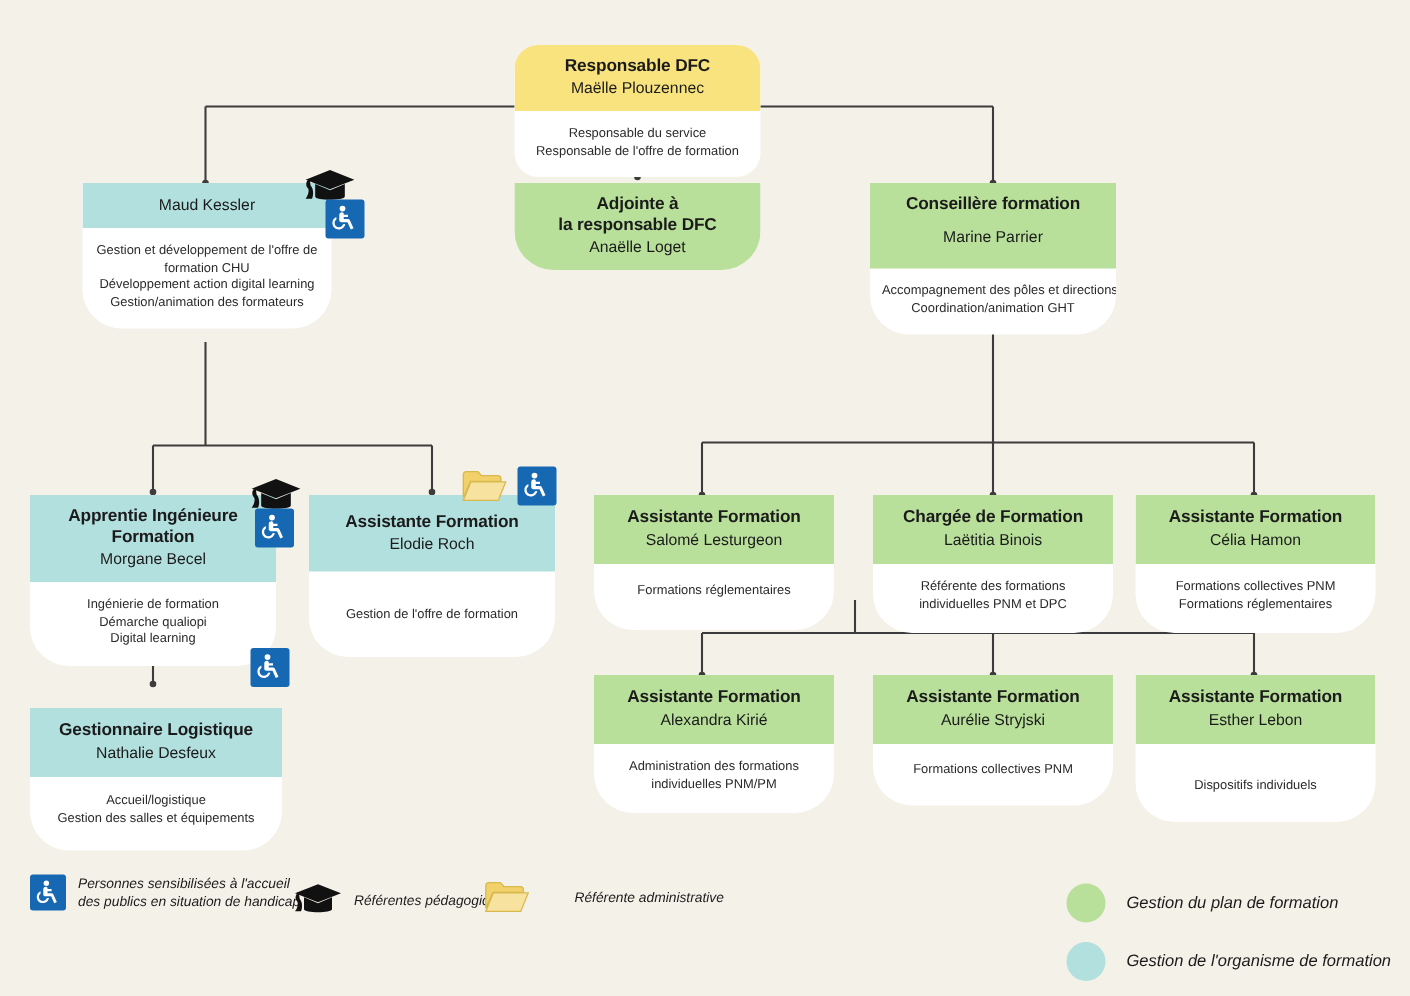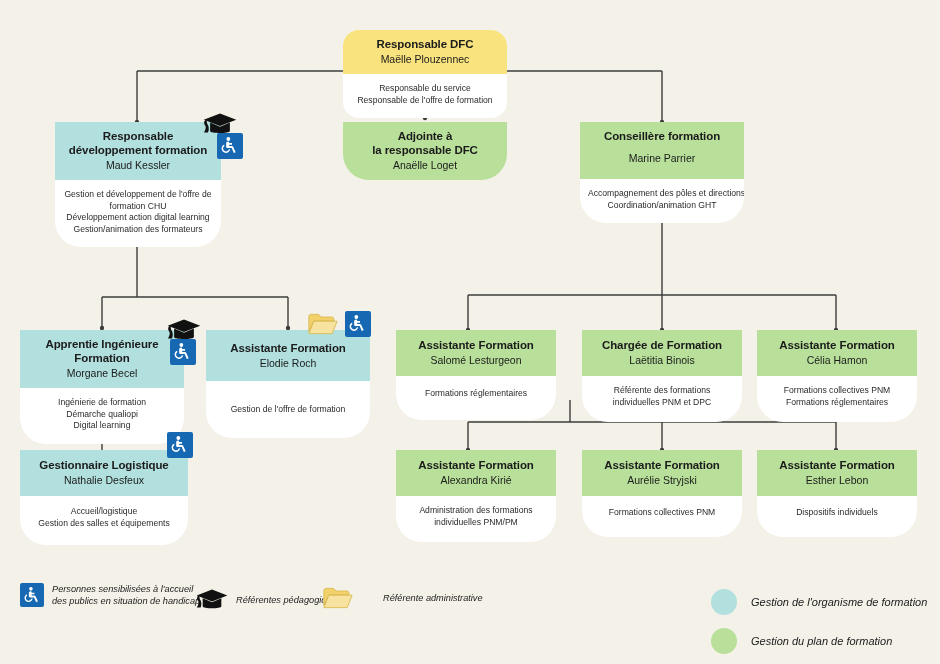--- a/index.html
+++ b/index.html
@@ -127,24 +127,20 @@
       <div class="person">Maëlle Plouzennec</div>
     </div>
     <div class="body">
       <div>Responsable du service</div>
       <div>Responsable de l'offre de formation</div>
     </div>
   </div>
 
   <div class="node" style="left:55px;top:122px;width:166px;">
     <div class="head teal">
-      <div class="title">
-        <span>Responsable</span><br>
-        <span>développement formation</span>
-      </div>
       <div class="person">Maud Kessler</div>
     </div>
     <div class="body">
       <div>Gestion et développement de l'offre de</div>
       <div>formation CHU</div>
       <div>Développement action digital learning</div>
       <div>Gestion/animation des formateurs</div>
     </div>
   </div>
   <div class="badge cap" style="left:203px;top:112px;">
@@ -260,21 +256,21 @@
     <div class="head green" style="padding-top:8px;padding-bottom:9px;">
       <div class="title">Assistante Formation</div>
       <div class="person">Célia Hamon</div>
     </div>
     <div class="body" style="padding-top:9px;padding-bottom:14px;">
       <div>Formations collectives PNM</div>
       <div>Formations réglementaires</div>
     </div>
   </div>
 
-  <div class="node" style="left:20px;top:450px;width:168px;">
+  <div class="node" style="left:20px;top:472px;width:168px;">
     <div class="head teal" style="padding-top:8px;padding-bottom:9px;">
       <div class="title">Gestionnaire Logistique</div>
       <div class="person">Nathalie Desfeux</div>
     </div>
     <div class="body" style="padding-top:10px;padding-bottom:16px;">
       <div>Accueil/logistique</div>
       <div>Gestion des salles et équipements</div>
     </div>
   </div>
   <div class="badge handi" style="left:167px;top:432px;">
@@ -304,21 +300,21 @@
     <div class="body" style="padding-top:11px;padding-bottom:18px;">
       <div>Formations collectives PNM</div>
     </div>
   </div>
 
   <div class="node" style="left:757px;top:450px;width:160px;">
     <div class="head green" style="padding-top:8px;padding-bottom:9px;">
       <div class="title">Assistante Formation</div>
       <div class="person">Esther Lebon</div>
     </div>
-    <div class="body" style="padding-top:11px;padding-bottom:18px;">
+    <div class="body" style="padding-top:22px;padding-bottom:18px;">
       <div>Dispositifs individuels</div>
     </div>
   </div>
 
   <div class="legend" style="left:20px;top:583px;">
     <div class="legend-row">
       <div class="handi" style="width:24px;height:24px;">
         <svg viewBox="0 0 24 24" style="width:19px;height:19px;">
             <circle cx="10" cy="3.6" r="2.3" fill="#fff"></circle>
             <path d="M9.6 6.6 C8.2 6.6 7.4 7.6 7.4 8.8 L7.4 13 C7.4 13.9 8.1 14.5 9 14.5 L14 14.5 L16.6 20.4 L18.8 19.4 L15.8 12.8 C15.5 12.2 15 11.9 14.4 11.9 L11 11.9 L11 10.4 L14.4 10.4 L14.4 8.5 L11 8.5 L11 8 C11 7.2 10.4 6.6 9.6 6.6 Z" fill="#fff"></path>
@@ -352,22 +348,22 @@
             <path d="M1 5 C1 3.6 2 2.6 3.4 2.6 L12 2.6 L14.6 5.6 L27 5.6 C28.4 5.6 29.4 6.6 29.4 8 L29.4 10 L6.4 10 L1 22 Z" fill="#f2d16b" stroke="#d8b94e" stroke-width="1"></path>
             <path d="M6.6 10.4 L33 10.4 L27.4 24.4 L1 24.4 Z" fill="#f7e2a0" stroke="#d8b94e" stroke-width="1"></path>
           </svg>
       </div>
       <div class="legend-text" style="margin-left:30px;">Référente administrative</div>
     </div>
   </div>
 
   <div class="legend-right" style="left:711px;top:589px;">
     <div class="legend-row">
+      <span class="dot green"></span>
+      <span class="legend-text">Gestion du plan de formation</span>
+    </div>
+    <div class="legend-row">
       <span class="dot teal"></span>
       <span class="legend-text">Gestion de l'organisme de formation</span>
     </div>
-    <div class="legend-row">
-      <span class="dot green"></span>
-      <span class="legend-text">Gestion du plan de formation</span>
-    </div>
   </div>
 
 </div>
 
 </body></html>

